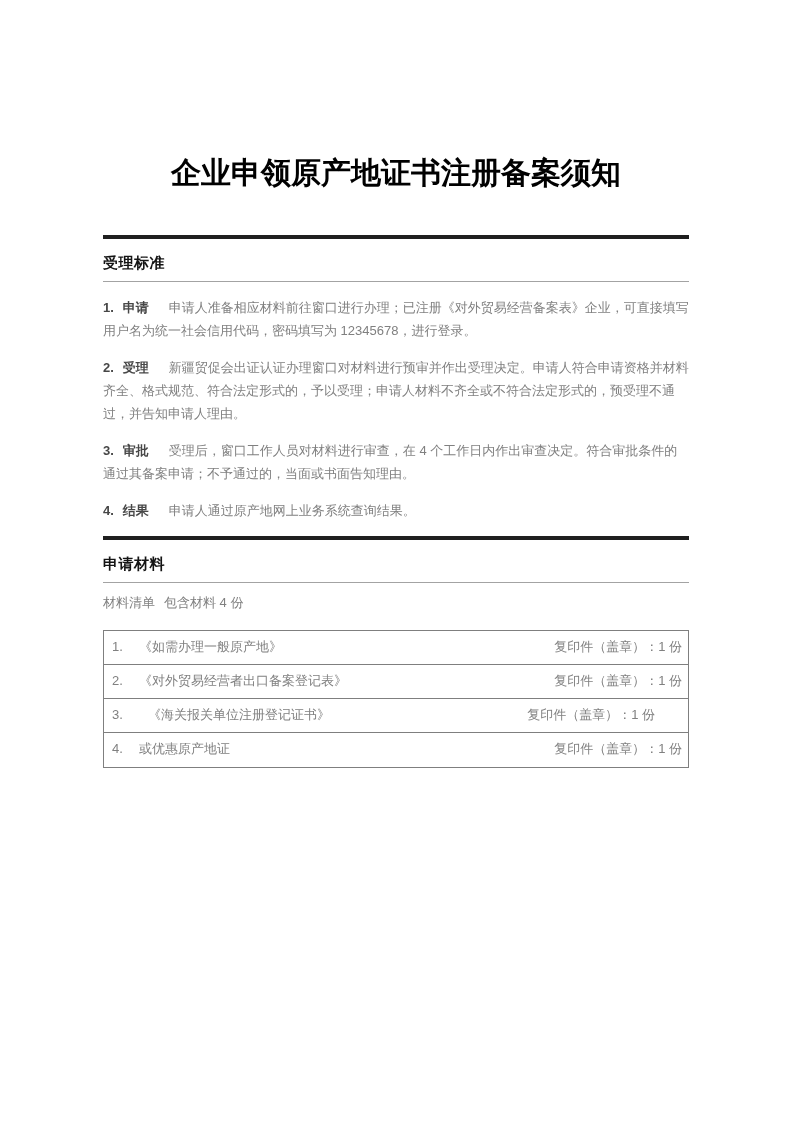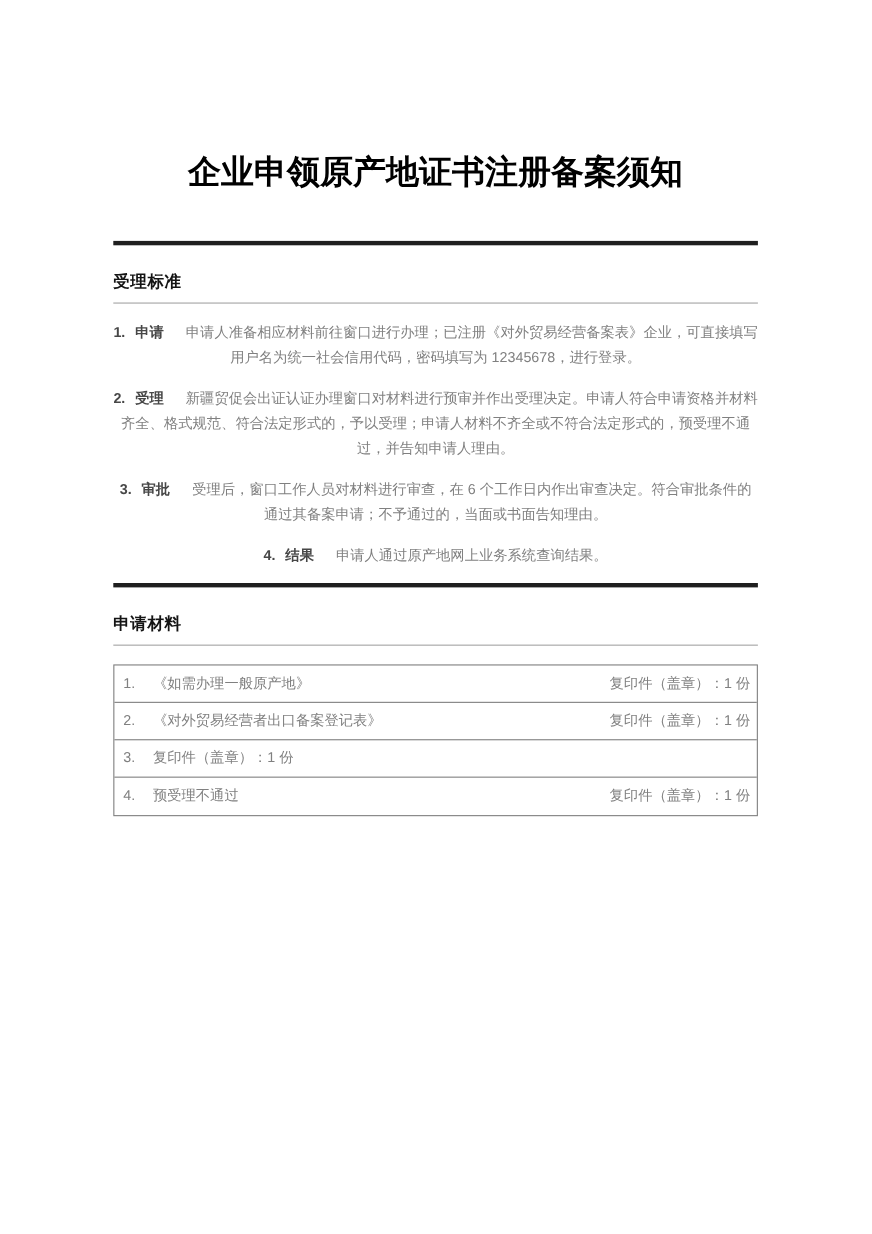--- a/index.html
+++ b/index.html
@@ -12,54 +12,55 @@
     height: 1122px;
     font-family: "Liberation Sans", "DejaVu Sans", sans-serif;
     color: #808080;
     overflow: hidden;
   }
   .doc {
     box-sizing: border-box;
     width: 793px;
     height: 830px;
     padding: 139px 104px 0 103px;
+    margin-top: 16px;
   }
   .title {
     margin: 0;
     font-size: 30px;
     line-height: 36px;
     font-weight: 700;
     color: #000000;
     text-align: center;
     letter-spacing: 0;
   }
   .section { margin-top: 44px; }
   .section.proc { margin-top: 14px; }
   .section.mats { margin-top: 4px; }
   .sec-head {
     border-top: 4px solid #1f1f1f;
     border-bottom: 1px solid #a3a3a3;
-    padding: 24px 0 9px 0;
+    padding: 14px 0 9px 0;
   }
   .sec-head h2 {
     margin: 0;
     font-size: 15px;
     line-height: 19px;
     font-weight: 700;
     color: #141414;
     letter-spacing: 0.5px;
   }
   
   .kv { margin-top: 9px; font-size: 13px; line-height: 23px; }
   .kv-row { display: flex; align-items: flex-start; }
   .kv-label { flex: 0 0 122px; }
   .kv-value { flex: 1 1 auto; }
   .kv-value p { margin: 0; }
   
-  .steps { margin-top: 8px; text-align: center; }
+  .steps { margin-top: 8px; }
   .step {
     margin: 0 0 14px 0;
     font-size: 13px;
     line-height: 23px;
     color: #808080;
   }
   .step .s-num { font-weight: 700; color: #474747; margin-right: 9px; }
   .step .s-lbl { font-weight: 700; color: #474747; margin-right: 20px; }
   
   .mat-meta { margin-top: 10px; font-size: 13px; line-height: 20px; }
@@ -103,48 +104,52 @@
 
   <div class="section proc">
     <div class="steps">
       <p class="step">
         <b class="s-num">1.</b><b class="s-lbl">申请</b><span>申请人准备相应材料前往窗口进行办理；已注册《对外贸易经营备案表》企业，可直接填写用户名为统一社会信用代码，密码填写为 12345678，进行登录。</span>
       </p>
       <p class="step">
         <b class="s-num">2.</b><b class="s-lbl">受理</b><span>新疆贸促会出证认证办理窗口对材料进行预审并作出受理决定。申请人符合申请资格并材料齐全、格式规范、符合法定形式的，予以受理；申请人材料不齐全或不符合法定形式的，预受理不通过，并告知申请人理由。</span>
       </p>
       <p class="step">
-        <b class="s-num">3.</b><b class="s-lbl">审批</b><span>受理后，窗口工作人员对材料进行审查，在 6 个工作日内作出审查决定。符合审批条件的通过其备案申请；不予通过的，当面或书面告知理由。</span>
+        <b class="s-num">3.</b><b class="s-lbl">审批</b><span>受理后，窗口工作人员对材料进行审查，在 4 个工作日内作出审查决定。符合审批条件的通过其备案申请；不予通过的，当面或书面告知理由。</span>
       </p>
       <p class="step">
         <b class="s-num">4.</b><b class="s-lbl">结果</b><span>申请人通过原产地网上业务系统查询结果。</span>
       </p>
     </div>
   </div>
 
   <div class="section mats">
     <div class="sec-head">
       <h2>申请材料</h2>
+    </div>
+    <div class="mat-meta">
+      <span class="m-label">材料清单</span><span>包含材料 4 份</span>
     </div>
     <div class="mat-table">
       <div class="mat-row">
         <div class="mat-num">1.</div>
         <div class="mat-name">《如需办理一般原产地》</div>
         <div class="mat-spec">复印件（盖章）：1 份</div>
       </div>
       <div class="mat-row">
         <div class="mat-num">2.</div>
         <div class="mat-name">《对外贸易经营者出口备案登记表》</div>
         <div class="mat-spec">复印件（盖章）：1 份</div>
       </div>
       <div class="mat-row">
         <div class="mat-num">3.</div>
+        <div class="mat-name">《海关报关单位注册登记证书》</div>
         <div class="mat-spec">复印件（盖章）：1 份</div>
       </div>
       <div class="mat-row">
         <div class="mat-num">4.</div>
-        <div class="mat-name">预受理不通过</div>
+        <div class="mat-name">或优惠原产地证</div>
         <div class="mat-spec">复印件（盖章）：1 份</div>
       </div>
     </div>
   </div>
 
 </div>
 
 </body></html>

